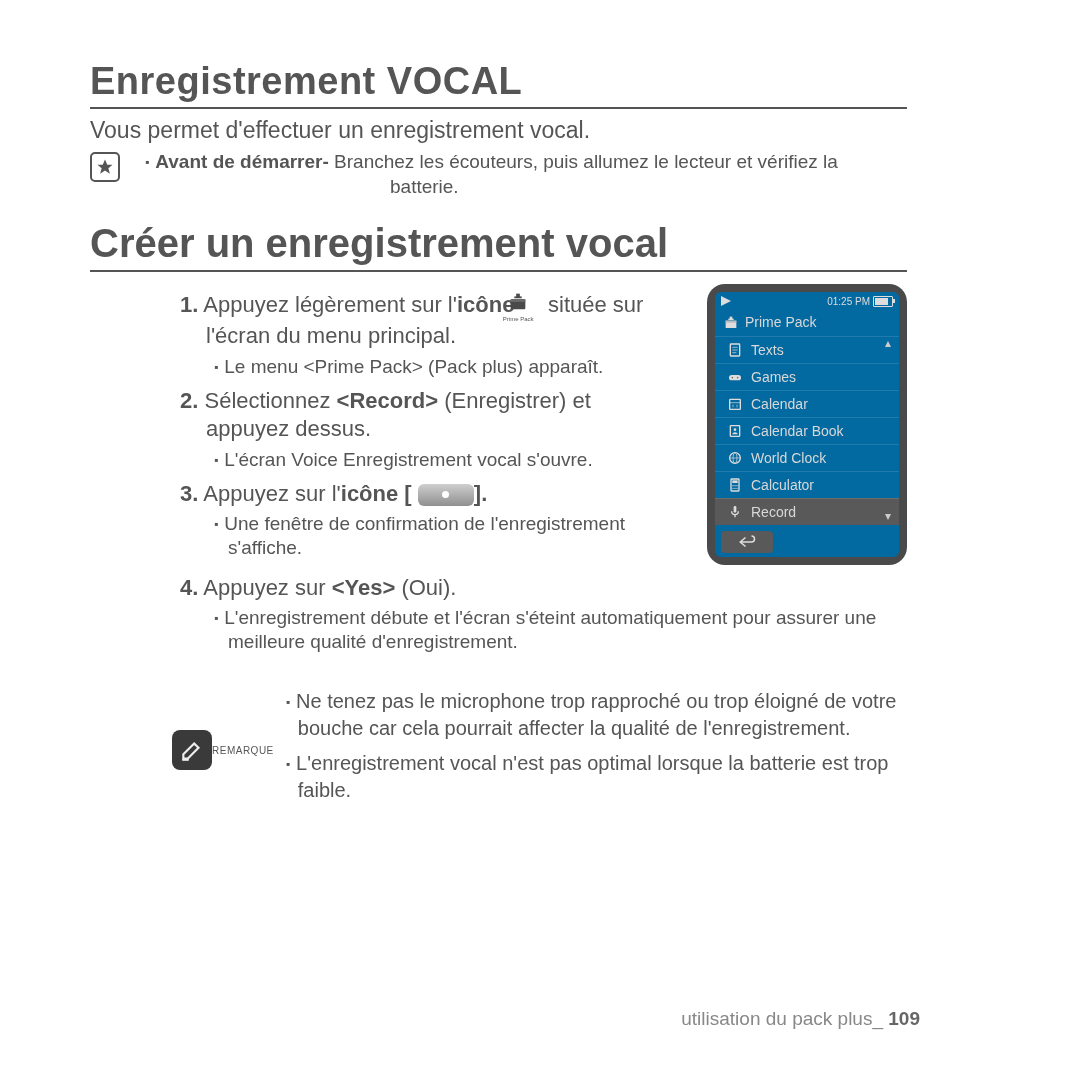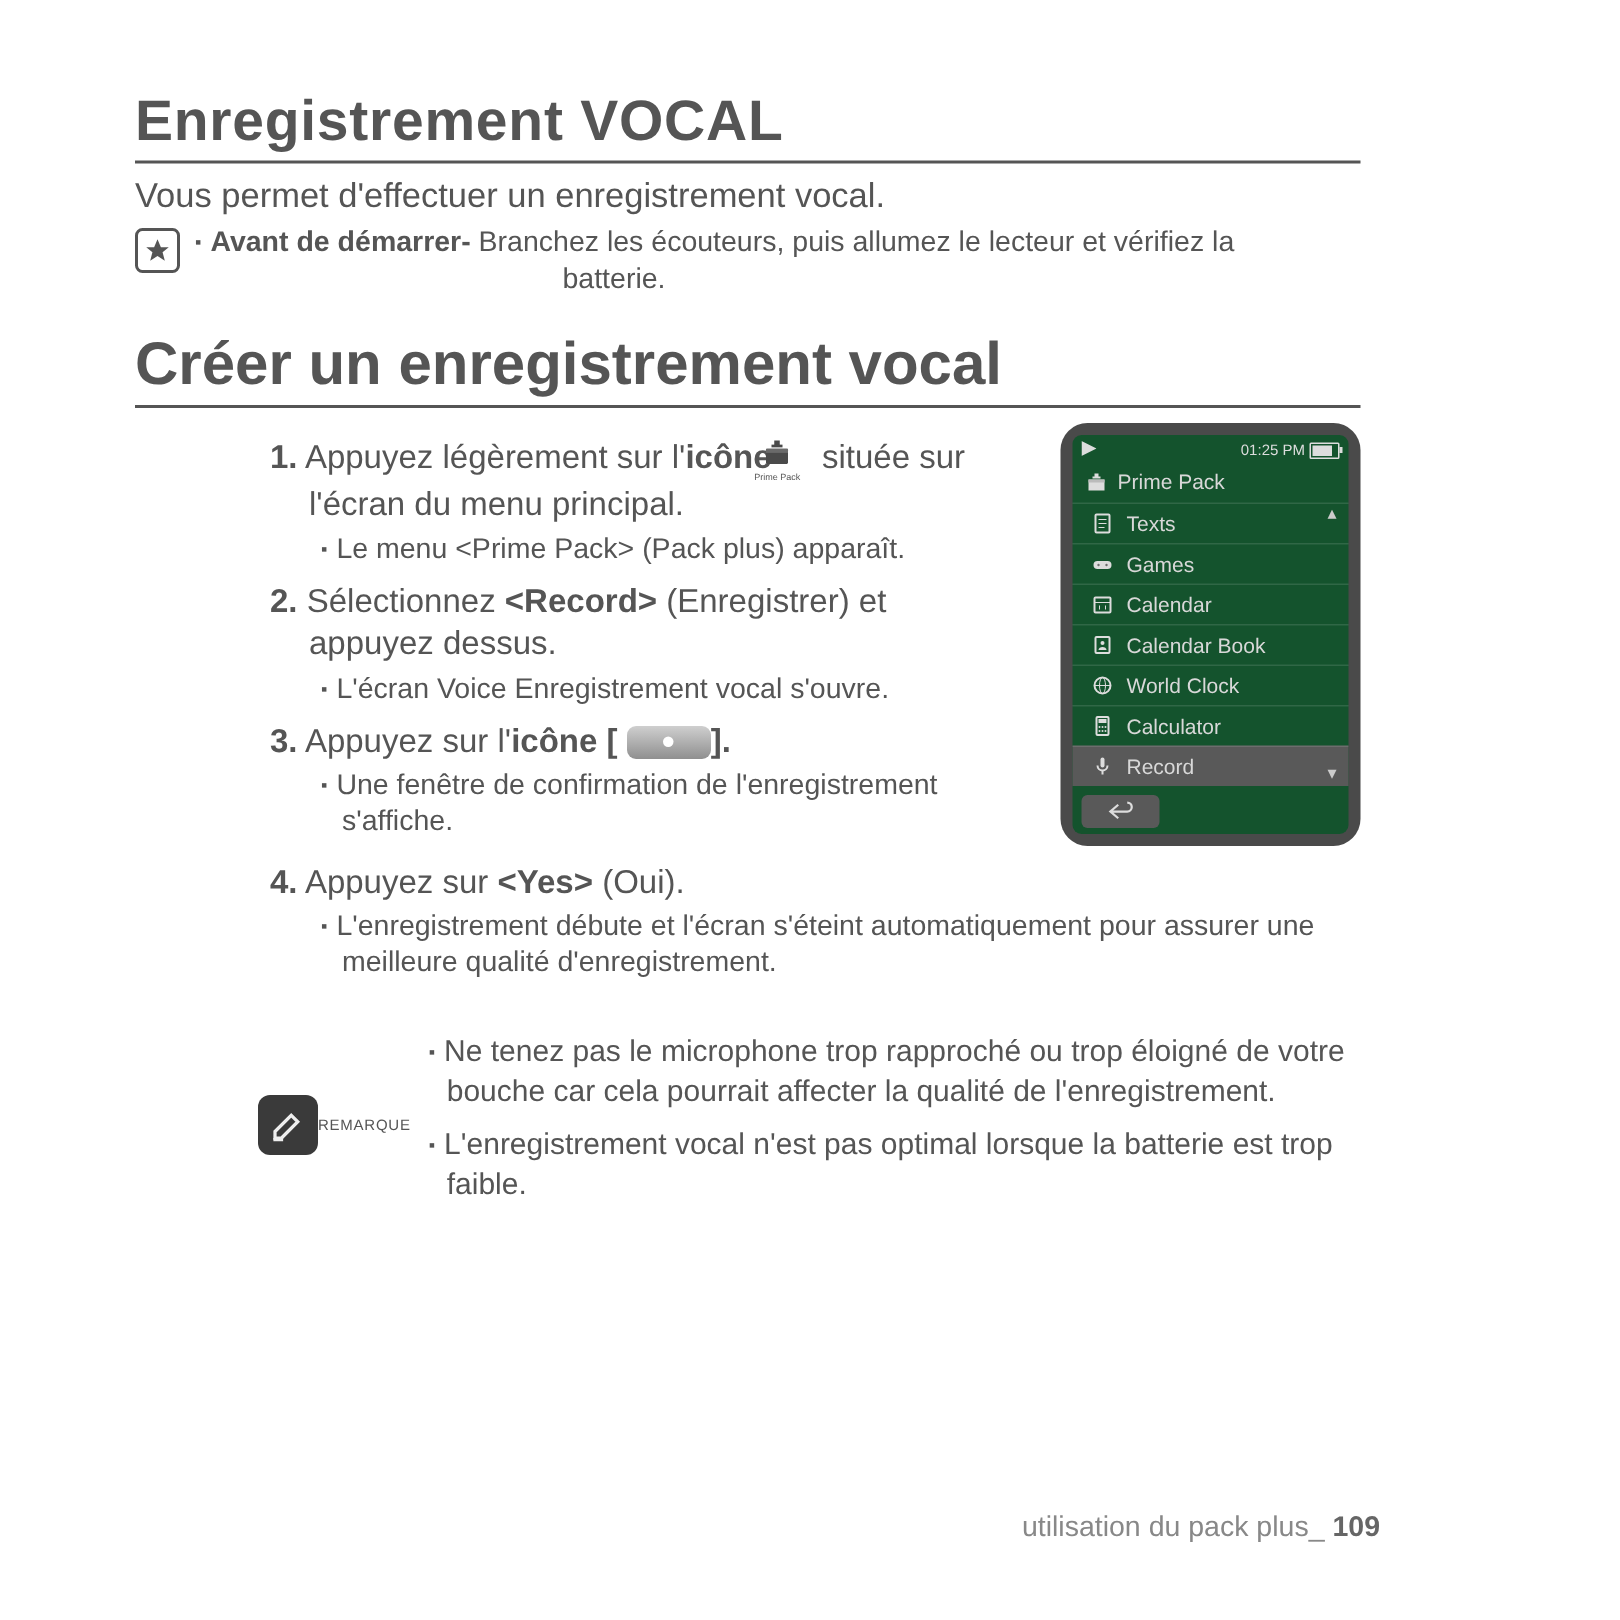--- a/index.html
+++ b/index.html
@@ -1,45 +1,45 @@
 <!DOCTYPE html>
 <html><head>
 <meta charset="utf-8">
 <style>
   html,body{margin:0;padding:0;background:#fff;font-family:Arial,Helvetica,sans-serif;color:#555}
   .page{width:972px;height:1080px;box-sizing:border-box;padding:60px 65px 40px 90px;position:relative}
   h1{font-weight:700;font-size:38px;color:#555;margin:0 0 6px 0;border-bottom:2px solid #555;padding-bottom:4px;letter-spacing:.5px}
   .intro{font-size:23px;color:#555;margin:8px 0 6px 0}
-  .star-row{display:flex;align-items:flex-start;gap:10px;margin-top:4px}
+  .star-row{display:flex;align-items:flex-start;gap:25px;margin-top:4px}
   .star-badge{width:26px;height:26px;border:2px solid #555;border-radius:5px;display:flex;align-items:center;justify-content:center;flex:0 0 26px;margin-top:2px}
   .star-badge svg{width:18px;height:18px}
   .starter{font-size:19px;color:#555;line-height:1.3}
   .starter-indent{padding-left:245px;display:block}
   h2{font-weight:700;font-size:40px;color:#555;margin:22px 0 4px 0;border-bottom:2px solid #555;padding-bottom:4px}
-  .maincols{display:flex;gap:32px;align-items:flex-start;margin-top:10px}
+  .maincols{display:flex;gap:32px;align-items:center;margin-top:10px}
   .left{flex:1}
   .step{font-size:22px;color:#555;margin:8px 0 4px 0;padding-left:116px;text-indent:-26px;line-height:1.3}
   .step .num{font-weight:700}
   .sub{font-size:19px;color:#555;margin:2px 0 6px 0;padding-left:138px;text-indent:-14px;line-height:1.25}
   .inline-icon{display:inline-block;vertical-align:middle;margin:0 4px}
   .fullwidth .step,.fullwidth .sub{padding-right:0}
   .remark-row{display:flex;gap:12px;margin-top:34px;padding-left:82px}
   .remark-badge{display:flex;flex-direction:row;align-items:center;flex:0 0 52px}
   .remark-box{width:40px;height:40px;background:#3a3a3a;border-radius:8px;display:flex;align-items:center;justify-content:center}
   .remark-label{font-size:10px;color:#555;letter-spacing:.5px;margin-top:2px}
   .remark-list{flex:1;font-size:20px;color:#555;line-height:1.35}
   .remark-list .rsub{padding-left:12px;text-indent:-12px;margin-bottom:8px}
   .bullet::before{content:"▪";font-size:12px;color:#555;margin-right:6px;vertical-align:2px}
   .rec-pill{display:inline-flex;align-items:center;justify-content:center;background:linear-gradient(#cfcfcf,#8f8f8f);border-radius:6px;width:56px;height:22px;vertical-align:middle}
   .rec-pill .dot{width:7px;height:7px;background:#fff;border-radius:50%}
   .footer{position:absolute;bottom:50px;right:52px;font-size:19px;color:#888}
   .footer .pg{font-weight:700;color:#666}
   
   .device{width:200px;background:#4a4a4a;border-radius:18px;padding:8px;box-sizing:border-box;flex:0 0 200px}
-  .screen{background:#14532d;border-radius:6px;padding-bottom:4px}
+  .screen{background:#0369a1;border-radius:6px;padding-bottom:4px}
   .statusbar{display:flex;align-items:center;justify-content:space-between;font-size:10px;color:#ddd;padding:4px 6px}
   .sb-right{display:flex;align-items:center;gap:3px}
   .batt{display:inline-block;width:18px;height:9px;border:1px solid #ddd;position:relative;border-radius:1px}
   .batt::after{content:"";position:absolute;right:-3px;top:2px;width:2px;height:4px;background:#ddd}
   .batt .fill{position:absolute;left:1px;top:1px;bottom:1px;width:13px;background:#ddd}
   .screen-title{display:flex;align-items:center;gap:6px;padding:2px 8px 6px 8px;color:#d8d8d8;font-size:14px}
   .menu{position:relative}
   .menu-item{display:flex;align-items:center;gap:8px;padding:5px 12px;font-size:14px;color:#d8d8d8;border-top:1px solid rgba(255,255,255,.12)}
   .menu-item.sel{background:#595959}
   .scroll-arrow{position:absolute;right:4px;width:10px;height:10px;color:#ccc;font-size:12px;line-height:10px}

